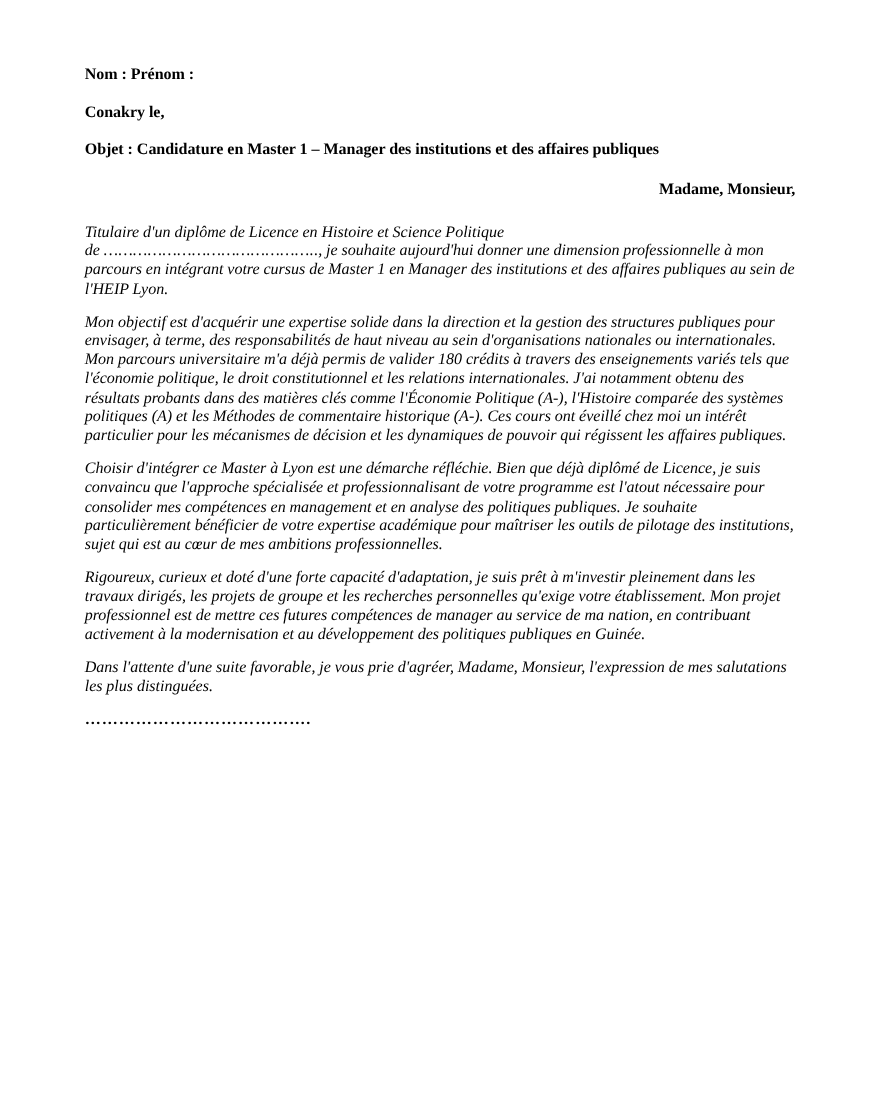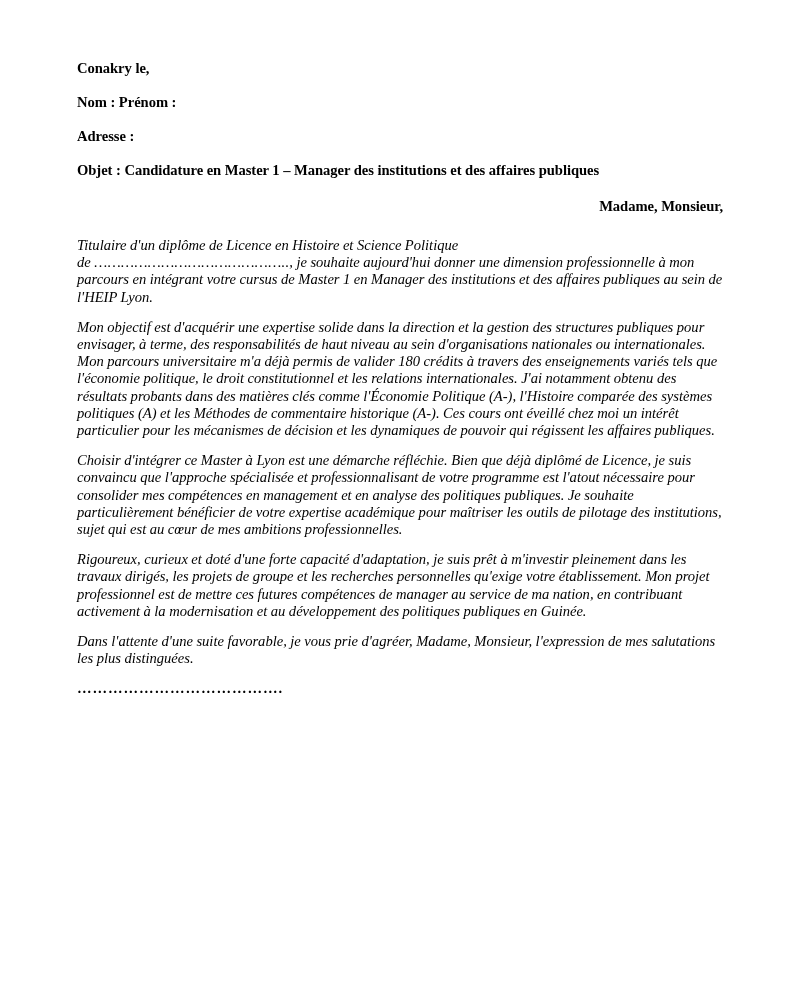--- a/index.html
+++ b/index.html
@@ -72,25 +72,24 @@
     letter-spacing: 0.9px;
     margin: 9px 0 0 0;
   }
 </style>
 </head>
 <body>
 
 <div class="page">
   <div class="letter-body">
 
+    <p class="head-line">Nom : Prénom :</p>
+
     <p class="head-line">Conakry le,</p>
 
-    <p class="head-line">Nom : Prénom :</p>
-
-    <p class="head-line">Adresse :</p>
 
     <p class="head-line subject">Objet : Candidature en Master 1 – Manager des institutions et des affaires publiques</p>
 
     <p class="head-line salutation">Madame, Monsieur,</p>
 
     <p class="para">
       <span>Titulaire d'un diplôme de Licence en Histoire et Science Politique</span><br>
       <span>de </span><span class="dots-inline">…………………………………….</span><span>., je souhaite aujourd'hui donner une dimension professionnelle à mon parcours en intégrant votre cursus de Master 1 en Manager des institutions et des affaires publiques au sein de l'HEIP Lyon.</span>
     </p>
 

